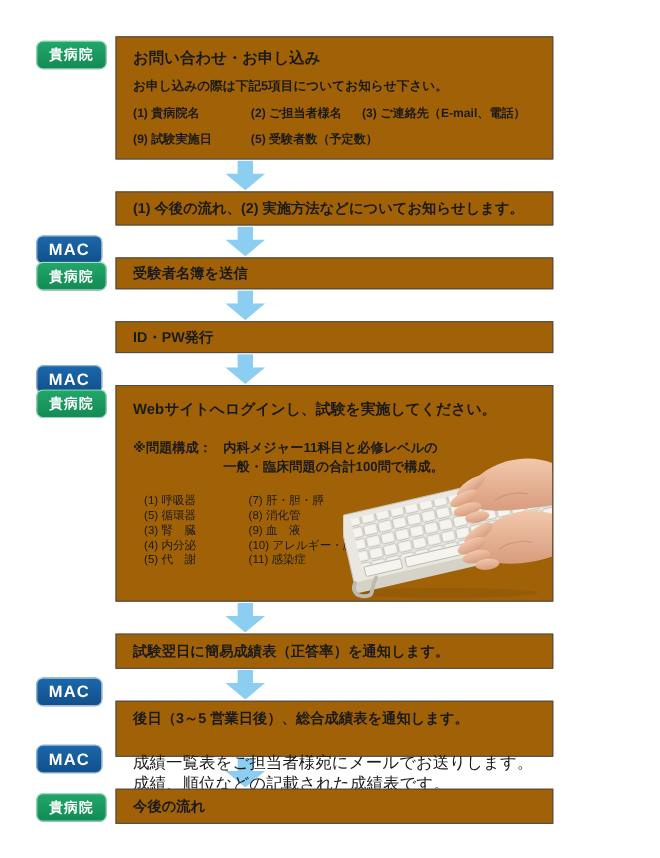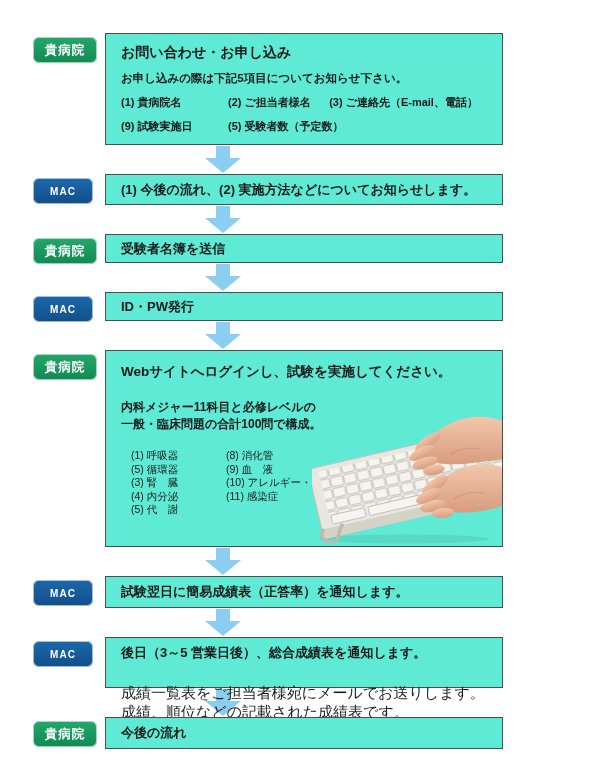--- a/index.html
+++ b/index.html
@@ -15,24 +15,24 @@
   .step { position:relative; margin-left:105px; margin-right:33px; }
 
   .badge {
     position:absolute; left:-72px; top:4px;
     height:26px; border-radius:6px;
     display:flex; align-items:center; justify-content:center;
     color:#ffffff; font-weight:bold;
     box-shadow:0 0 0 1px rgba(255,255,255,.6) inset;
   }
   .badge.green { width:64px; background:linear-gradient(180deg,#23a76a,#118a53); font-size:12.5px; letter-spacing:1px; }
-  .badge.blue  { width:60px; background:linear-gradient(180deg,#1c68ab,#114f8a); font-size:10px; letter-spacing:1px; }
+  .badge.blue  { width:60px; background:linear-gradient(180deg,#1c68ab,#114f8a); font-size:15px; letter-spacing:1px;margin-top:36px; }
 
   .box {
-    box-sizing:border-box; background:#5eead4;
+    box-sizing:border-box; background:#a16207;
     border:1px solid #4d4d4d;
   }
   .box-line { display:flex; align-items:center; padding-left:15px; font-size:13px; font-weight:bold; }
   .h112 { height:112px; } .h31 { height:31px; } .h29 { height:29px; }
   .h197 { height:197px; } .h32 { height:32px; } .h51 { height:51px; }
 
   
   .box-multi { padding:10px 12px 0 15px; }
   .t14 { font-size:14px; font-weight:bold; }
   .note11 { margin-top:9px; font-size:11.5px; font-weight:600; }
@@ -129,34 +129,36 @@
         <rect x="12" y="0" width="14" height="13" fill="#8ccdf2"></rect>
         <polygon points="1,12 37,12 19,27" fill="#8ccdf2"></polygon>
       </svg>
     </div>
 
     <section class="step">
       <span class="badge green">貴病院</span>
       <div class="box box-big h197">
         <div class="t13">Webサイトへログインし、試験を実施してください。</div>
         <div class="qnote">
+          <span class="qnote-label">※問題構成：</span>
           <span class="qnote-lines">
             <div>内科メジャー11科目と必修レベルの</div>
             <div>一般・臨床問題の合計100問で構成。</div>
           </span>
         </div>
         <div class="subjects">
           <div class="subj-col1">
             <div>(1) 呼吸器</div>
             <div>(5) 循環器</div>
             <div>(3) 腎　臓</div>
             <div>(4) 内分泌</div>
             <div>(5) 代　謝</div>
           </div>
           <div class="subj-col2">
+            <div>(7) 肝・胆・膵</div>
             <div>(8) 消化管</div>
             <div>(9) 血　液</div>
             <div>(10) アレルギー・膠原病</div>
             <div>(11) 感染症</div>
           </div>
         </div>
 
         <svg class="kb-photo" width="190" height="146" viewBox="0 0 190 146">
           <defs>
             <linearGradient id="skin" x1="0" y1="0" x2="0" y2="1">

